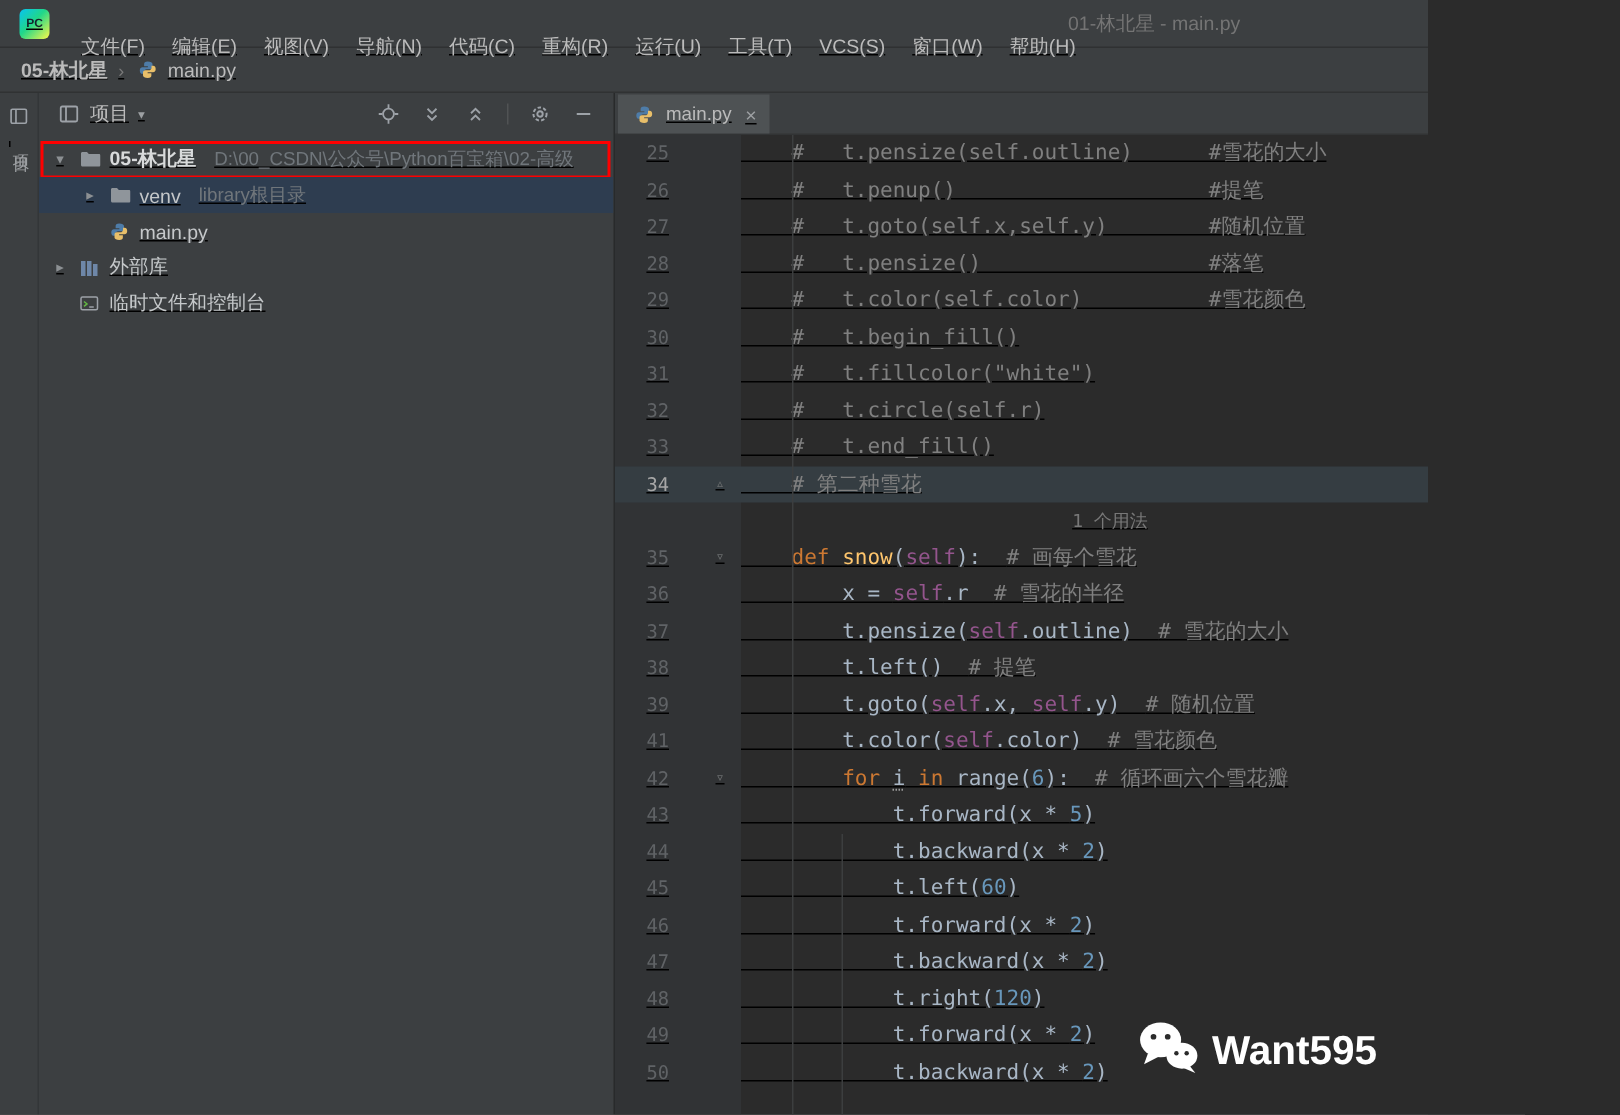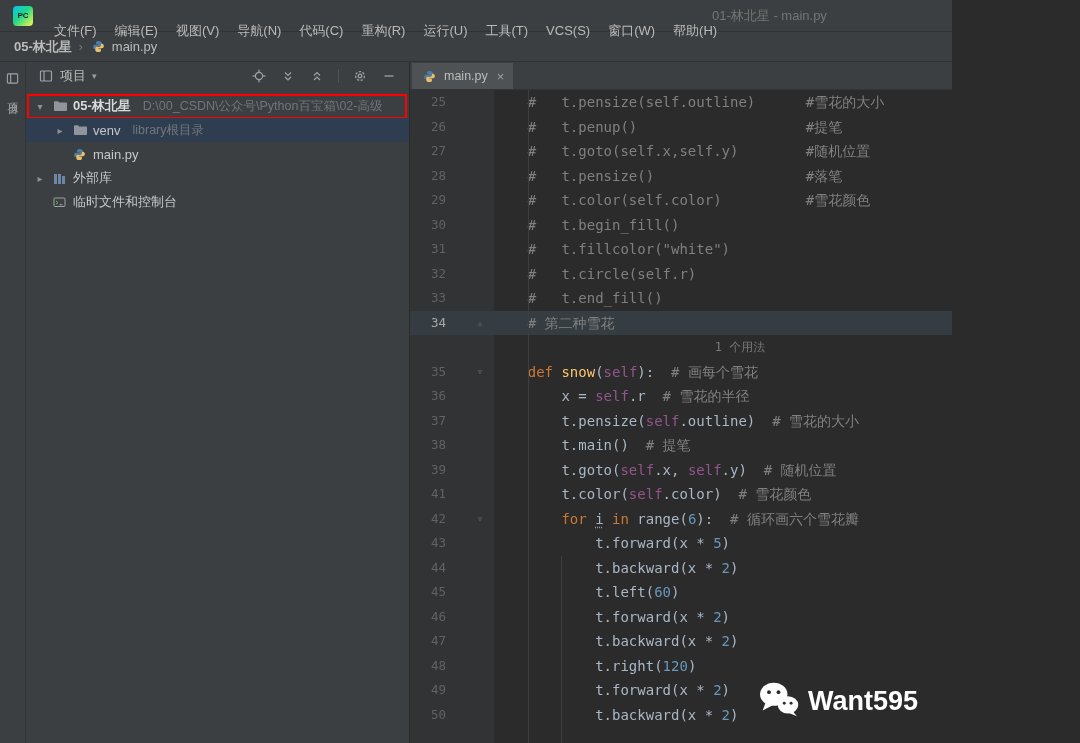--- a/index.html
+++ b/index.html
@@ -1,18 +1,18 @@
 <!DOCTYPE html>
 <html><head>
 <meta charset="utf-8">
 <style>
   * { margin:0; padding:0; box-sizing:border-box; }
   html,body { width:1080px; height:743px; overflow:hidden; background:#2b2b2b;
               font-family:"Liberation Sans","DejaVu Sans",sans-serif; }
-  .app { position:relative; width:952px; height:743px; background:#737373; }
+  .app { position:relative; width:952px; height:743px; background:#737373;text-decoration:underline; }
 
   
   .titlebar { height:32px; background:#3c3f41; border-bottom:1px solid #2f3132;
               display:flex; align-items:center; position:relative; }
   .logo { width:20px; height:20px; border-radius:4px; margin:0 12px 0 13px; flex:none;
           background:linear-gradient(135deg,#07c3f2,#21d789 45%,#fcf84a);
           display:flex; align-items:center; justify-content:center;
           font-size:8px; font-weight:bold; color:#15222b; }
   .menus { display:flex; height:100%; }
   .menu-item { padding:0 9px; font-size:13px; color:#bbbbbb; line-height:31px; cursor:default;margin-top:15px; }
@@ -349,21 +349,21 @@
               <span class="lnum">37</span>
               <span class="foldm"></span>
             </div>
             <div class="codeline"><span class="tk-p">        t.pensize(</span><span class="tk-s">self</span><span class="tk-p">.outline)  </span><span class="tk-c"># 雪花的大小</span></div>
           </div>
           <div class="crow">
             <div class="gutter">
               <span class="lnum">38</span>
               <span class="foldm"></span>
             </div>
-            <div class="codeline"><span class="tk-p">        t.main()  </span><span class="tk-c"># 提笔</span></div>
+            <div class="codeline"><span class="tk-p">        t.left()  </span><span class="tk-c"># 提笔</span></div>
           </div>
           <div class="crow">
             <div class="gutter">
               <span class="lnum">39</span>
               <span class="foldm"></span>
             </div>
             <div class="codeline"><span class="tk-p">        t.goto(</span><span class="tk-s">self</span><span class="tk-p">.x, </span><span class="tk-s">self</span><span class="tk-p">.y)  </span><span class="tk-c"># 随机位置</span></div>
           </div>
           <div class="crow">
             <div class="gutter">

